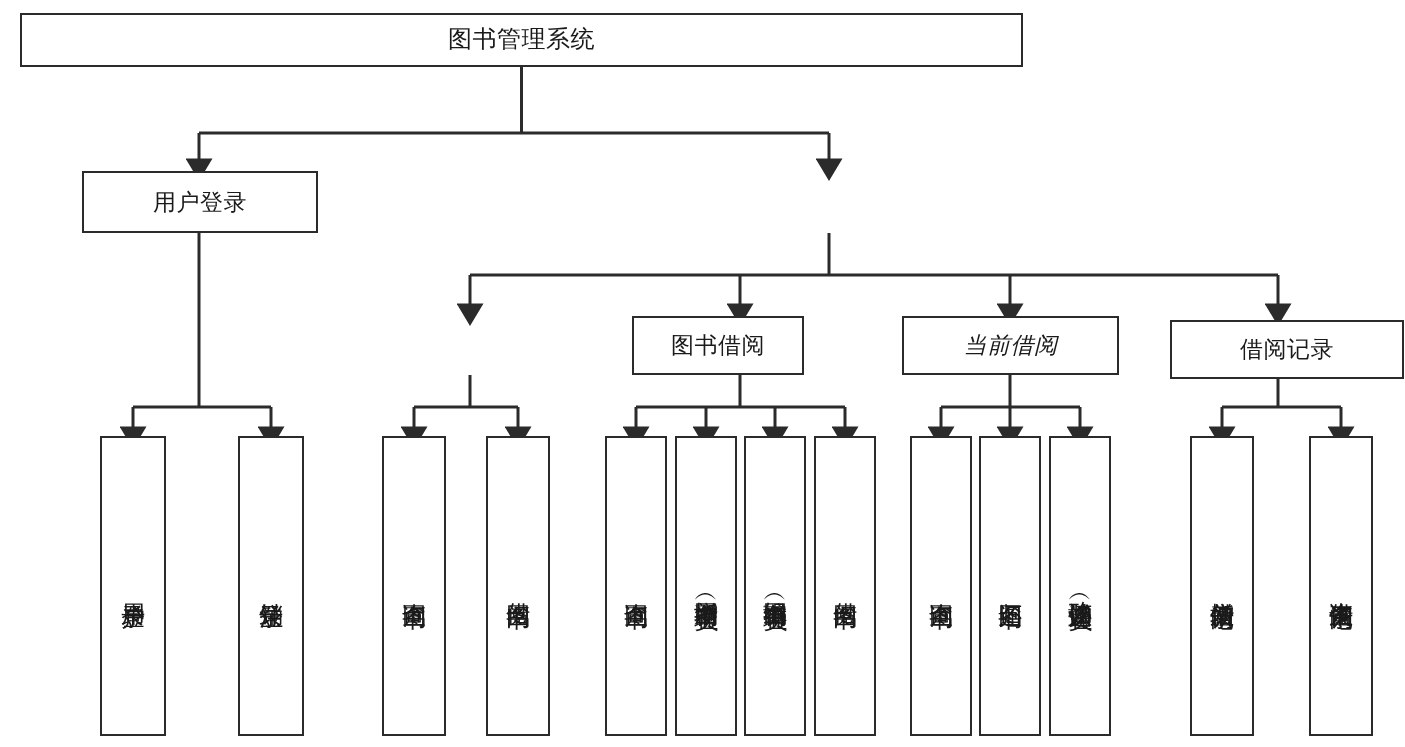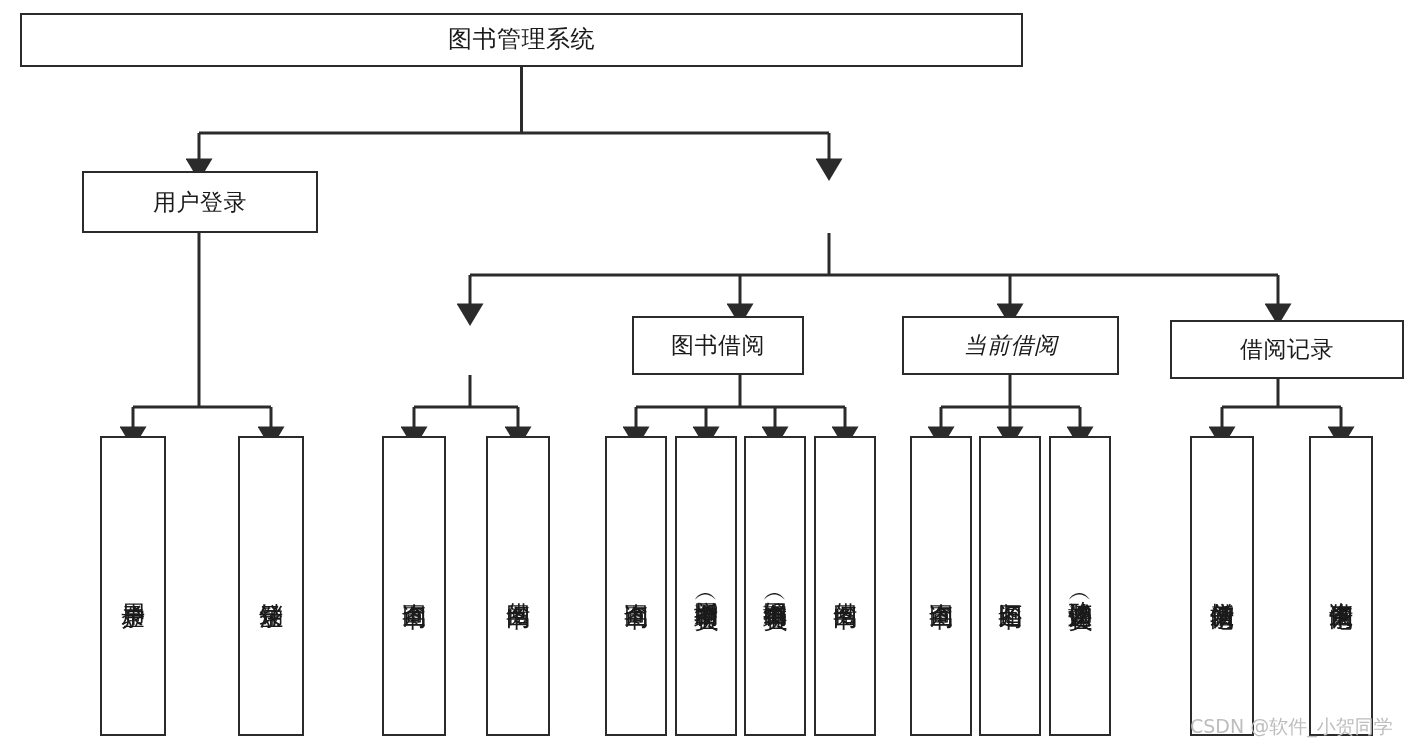--- a/index.html
+++ b/index.html
@@ -197,15 +197,14 @@
   </div>
 
   <div class="node v" style="left:1190px; top:436px; width:64px; height:300px;">
     <span class="lbl">新增借阅记录</span>
   </div>
 
   <div class="node v" style="left:1309px; top:436px; width:64px; height:300px;">
     <span class="lbl">查询借阅记录</span>
   </div>
 
-  <div class="watermark">CSDN @软件_小贺同学</div>
 
 </div>
 
 </body></html>

